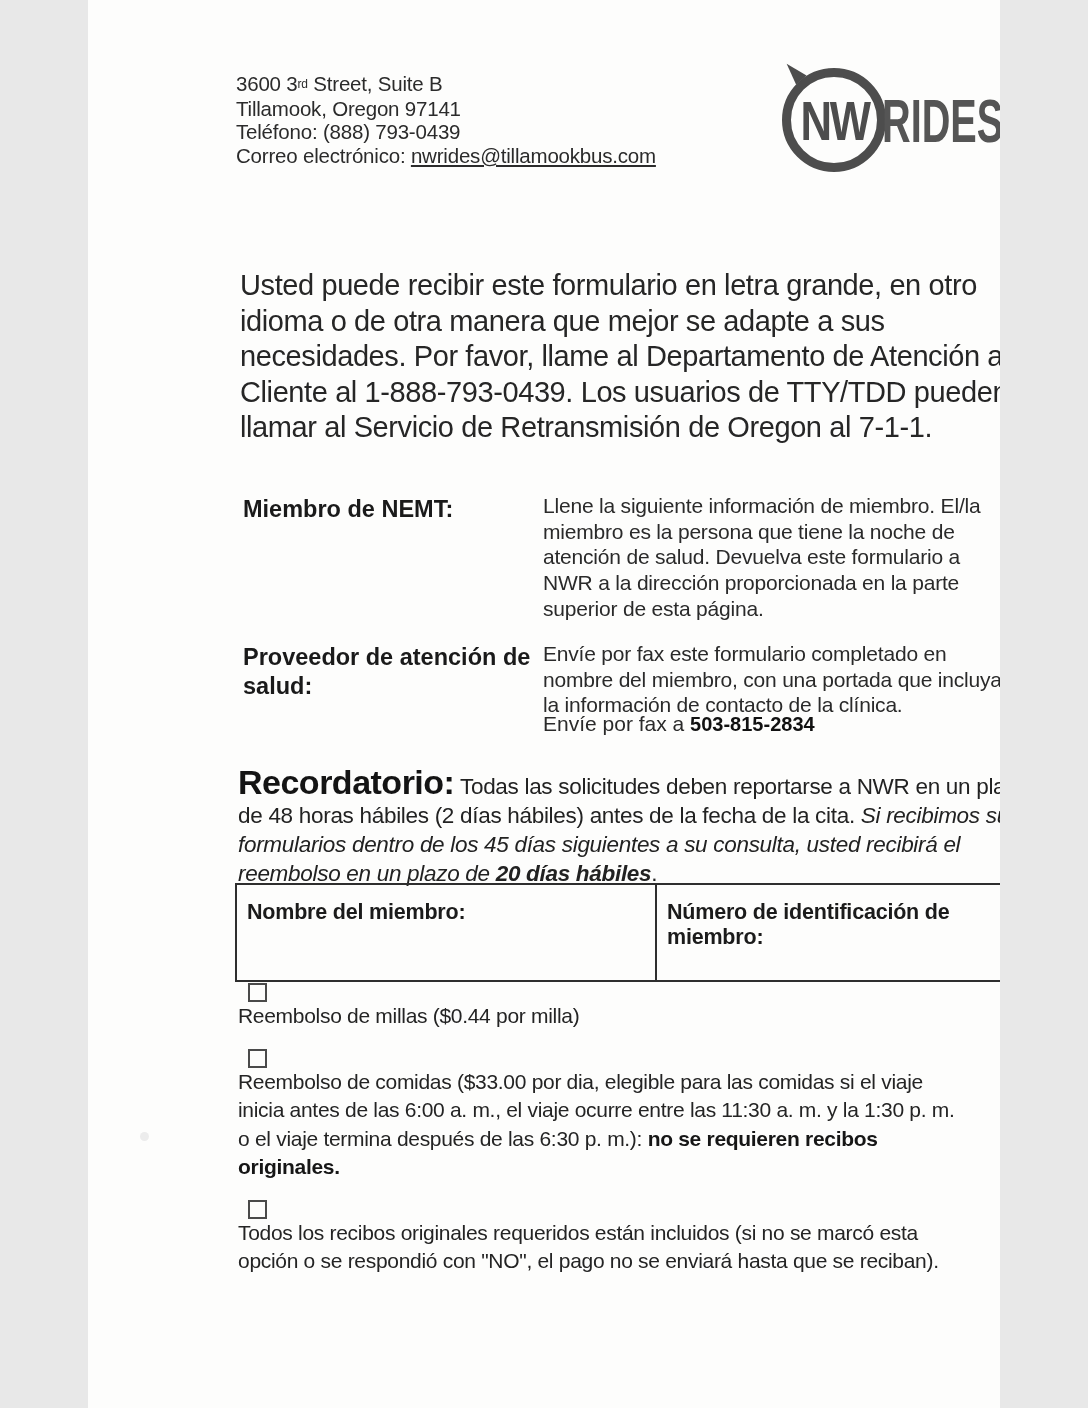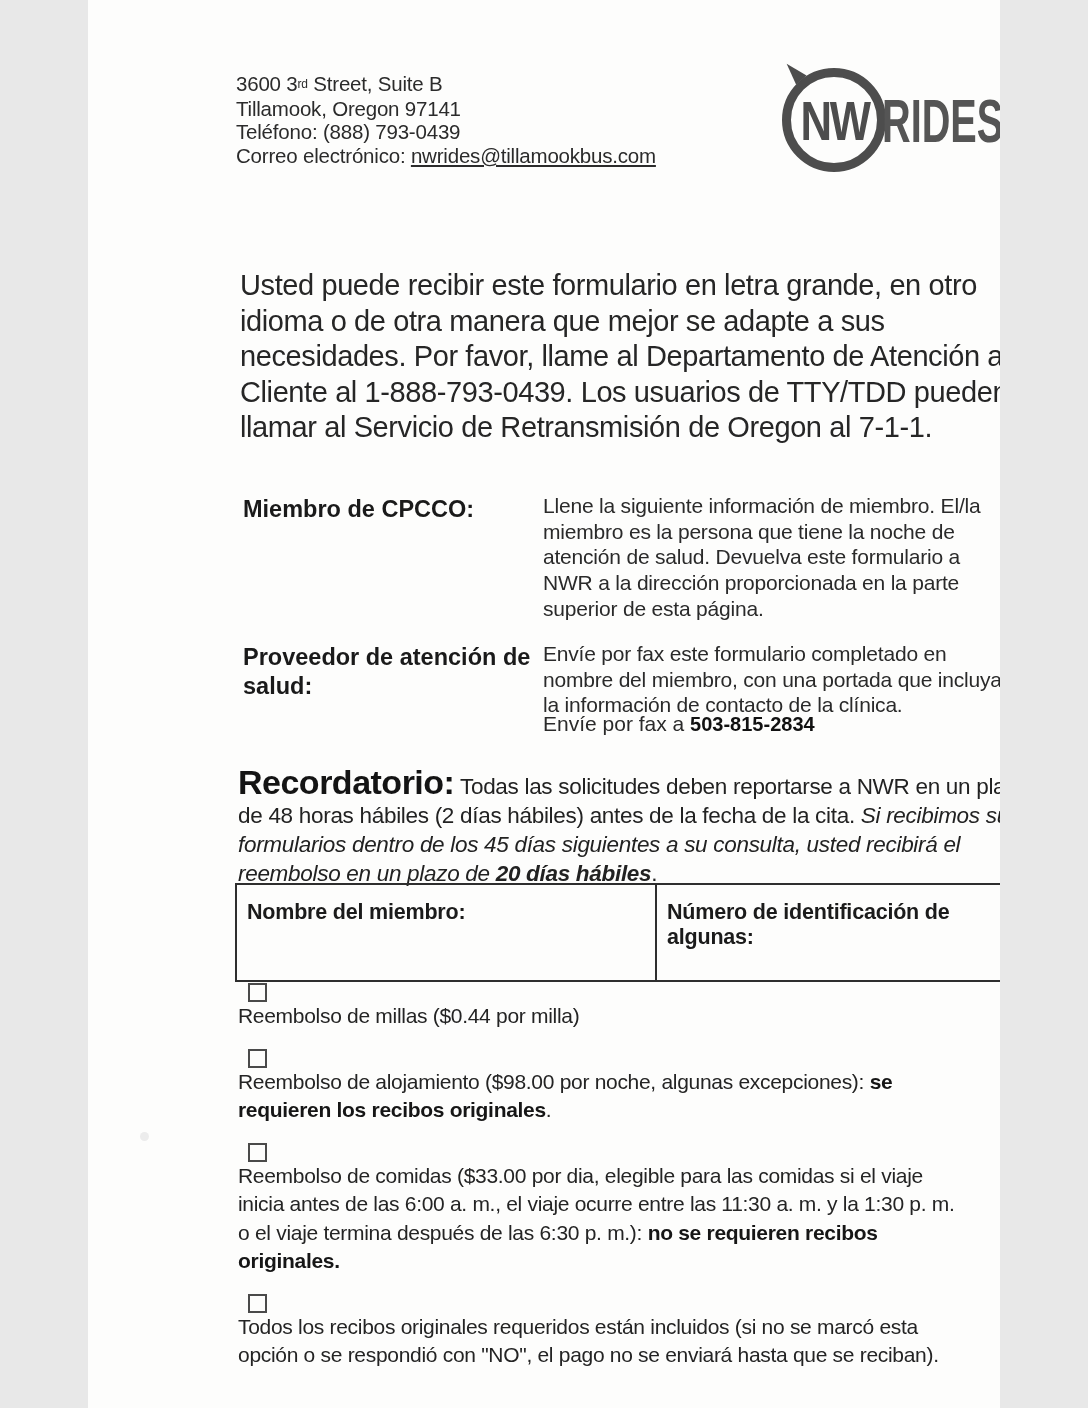--- a/index.html
+++ b/index.html
@@ -116,55 +116,51 @@
     <div class="logo-circle">
       <div class="logo-needle"></div>
       <span class="logo-nw">NW</span>
     </div>
     <span class="logo-rides">RIDES</span>
   </div>
 
 
   <p class="intro">Usted puede recibir este formulario en letra grande, en otro idioma o de otra manera que mejor se adapte a sus necesidades. Por favor, llame al Departamento de Atención al Cliente al 1-888-793-0439. Los usuarios de TTY/TDD pueden llamar al Servicio de Retransmisión de Oregon al 7-1-1.</p>
 
-  <p class="sec-label" style="top:495px;">Miembro de CPCCO:</p>
+  <p class="sec-label" style="top:495px;">Miembro de NEMT:</p>
   <p class="sec-body" style="top:493px;">Llene la siguiente información de miembro. El/la miembro es la persona que tiene la noche de atención de salud. Devuelva este formulario a NWR a la dirección proporcionada en la parte superior de esta página.</p>
 
   <p class="sec-label" style="top:643px;">Proveedor de atención de salud:</p>
   <p class="sec-body" style="top:641px;">Envíe por fax este formulario completado en nombre del miembro, con una portada que incluya la información de contacto de la clínica.</p>
   <p class="fax-line"><span>Envíe por fax a </span><span class="fax-number">503-815-2834</span></p>
 
   <p class="reminder"><span class="reminder-label">Recordatorio:</span><span> Todas las solicitudes deben reportarse a NWR en un plazo de 48 horas hábiles (2 días hábiles) antes de la fecha de la cita. </span><i>Si recibimos sus formularios dentro de los 45 días siguientes a su consulta, usted recibirá el reembolso en un plazo de </i><i><b>20 días hábiles</b></i><span>.</span></p>
 
   <table class="member-table">
     <tbody>
         <tr>
       <td class="c1">
         <div>Nombre del miembro:</div>
         <div class="fill-area"></div>
       </td>
       <td>
-        <div>Número de identificación de algunas:</div>
+        <div>Número de identificación de miembro:</div>
         <div class="fill-area"></div>
       </td>
     </tr>
   </tbody>
     </table>
 
   <div class="checklist">
 
     <div class="check-item">
       <span class="checkbox"></span>
       <p class="check-text"><span>Reembolso de millas ($0.44 por milla)</span><b></b><span></span></p>
     </div>
 
-    <div class="check-item">
-      <span class="checkbox"></span>
-      <p class="check-text"><span>Reembolso de alojamiento ($98.00 por noche, algunas excepciones): </span><b>se requieren los recibos originales</b><span>.</span></p>
-    </div>
 
     <div class="check-item">
       <span class="checkbox"></span>
       <p class="check-text"><span>Reembolso de comidas ($33.00 por dia, elegible para las comidas si el viaje inicia antes de las 6:00 a. m., el viaje ocurre entre las 11:30 a. m. y la 1:30 p. m. o el viaje termina después de las 6:30 p. m.): </span><b>no se requieren recibos originales.</b><span></span></p>
     </div>
 
     <div class="check-item">
       <span class="checkbox"></span>
       <p class="check-text"><span>Todos los recibos originales requeridos están incluidos (si no se marcó esta opción o se respondió con "NO", el pago no se enviará hasta que se reciban).</span><b></b><span></span></p>
     </div>

